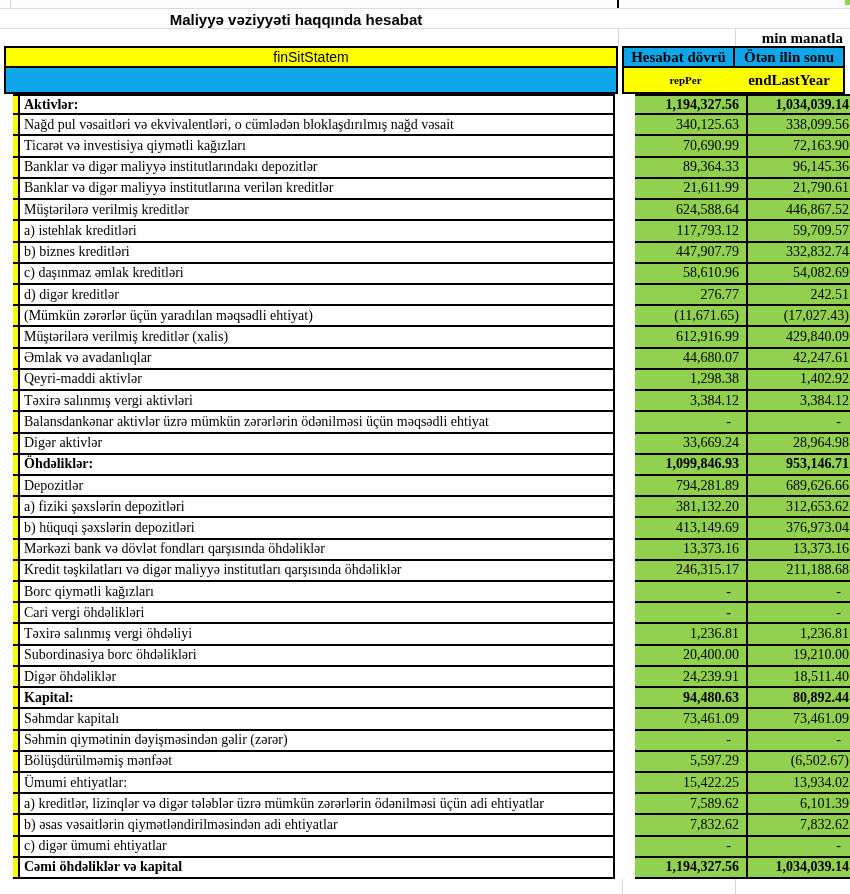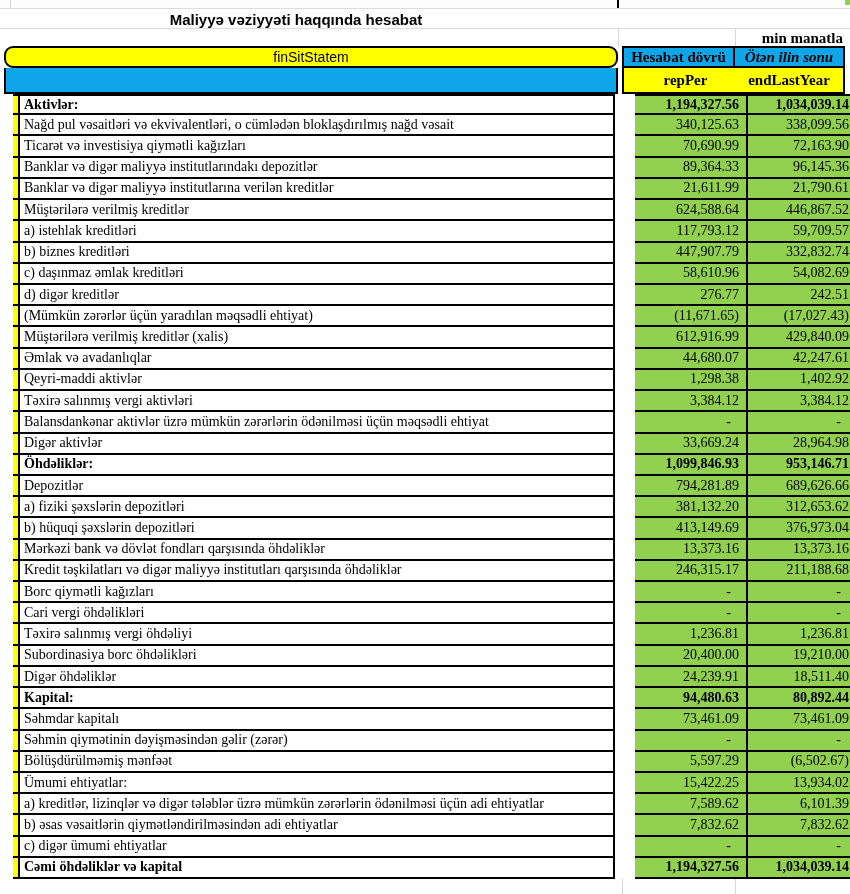--- a/index.html
+++ b/index.html
@@ -19,25 +19,25 @@
   .top-strip { position: absolute; left: 0; top: 0; width: 850px; height: 9px; border-bottom: 1px solid #dcdcdc; background: #fdfdfd; }
   .green-chip { position: absolute; right: 0; top: 0; width: 5px; height: 5px; background: #92D050; }
   
   .title-row { position: absolute; left: 0; top: 9px; width: 592px; height: 19px; display: flex; align-items: flex-end; justify-content: center; }
   .title-row .title { font-family: "Liberation Sans", sans-serif; font-weight: bold; font-size: 15px; white-space: nowrap; }
   
   .unit-row { position: absolute; left: 0; top: 28px; width: 850px; height: 30px; border-top: 1px solid #dcdcdc; }
   .unit-row .unit { position: absolute; right: 7px; top: 0; height: 18px; display: flex; align-items: center; font-weight: bold; font-size: 15px; }
   
   .hcell { position: absolute; display: flex; align-items: center; justify-content: center; border: 2px solid #000; background: #0ea5e9; }
-  .h-code   { left: 4px;   top: 46px; width: 614px; height: 22px; background: #FFFF00; font-family: "Liberation Sans", sans-serif; font-size: 14px; border-radius: 9px; }
+  .h-code   { left: 4px;   top: 46px; width: 614px; height: 22px; background: #FFFF00; font-family: "Liberation Sans", sans-serif; font-size: 14px; }
   .h-col1   { left: 622px; top: 46px; width: 113px; height: 22px; font-weight: bold; font-size: 15px; }
-  .h-col2   { left: 735px; top: 46px; width: 110px; height: 22px; border-left: none; font-weight: bold; font-size: 15px; font-style: italic; }
+  .h-col2   { left: 735px; top: 46px; width: 110px; height: 22px; border-left: none; font-weight: bold; font-size: 15px; }
   .h-left2  { left: 4px;   top: 68px; width: 614px; height: 26px; border-top: none; }
-  .h-code1  { left: 622px; top: 68px; width: 127px; height: 26px; border-top: none; background: #FFFF00; font-weight: bold; font-size: 15px; }
+  .h-code1  { left: 622px; top: 68px; width: 127px; height: 26px; border-top: none; background: #FFFF00; font-weight: bold; font-size: 11px; }
   .h-code2  { left: 735px; top: 68px; width: 110px; height: 26px; border-top: none; border-left: none; background: #FFFF00; font-weight: bold; font-size: 15px; }
   
   .tbody { position: absolute; left: 13px; top: 94px; width: 850px; height: 785px; display: flex; flex-direction: column; }
   .row { flex: 1 1 0; min-height: 0; display: flex; font-size: 14px; }
   .row.bold { font-weight: bold; }
   .seg { display: flex; align-items: center; overflow: hidden; }
   .seg-a     { width: 7px;   background: #FFFF00; border-right: 2px solid #000; border-bottom: 2px solid #000; }
   .seg-label { width: 595px; border-right: 2px solid #000; border-bottom: 2px solid #000; padding-left: 4px; white-space: nowrap; background: #fff; }
   .seg-gap   { width: 20px; }
   .seg-val   { width: 113px; background: #92D050; border-right: 2px solid #000; border-bottom: 2px solid #000; justify-content: flex-end; padding-right: 7px; white-space: nowrap; }

